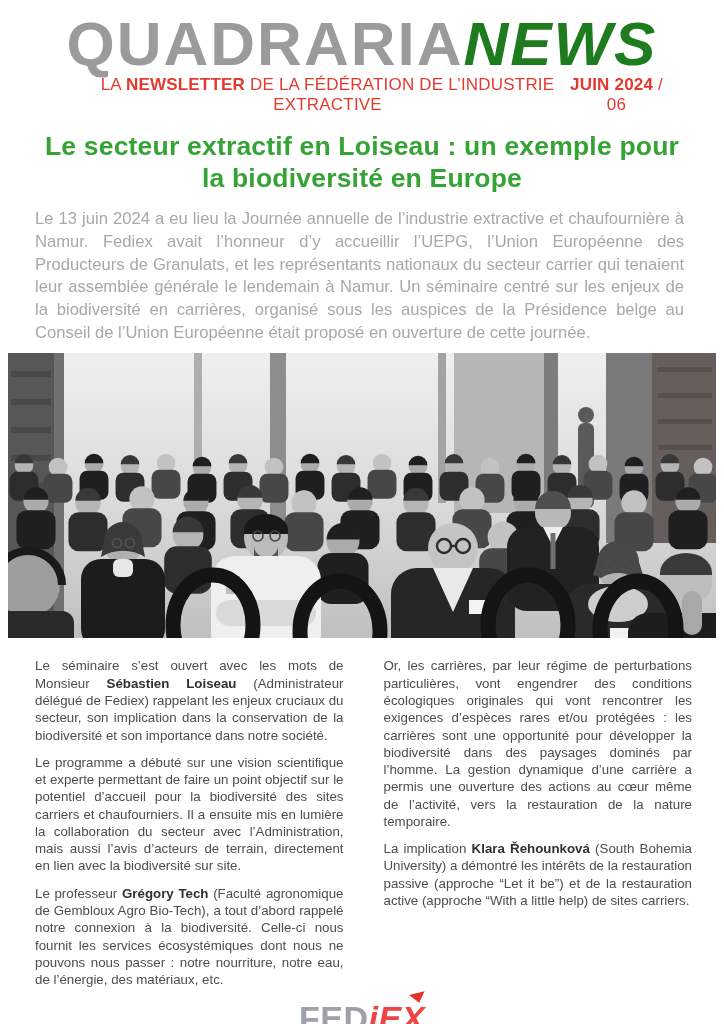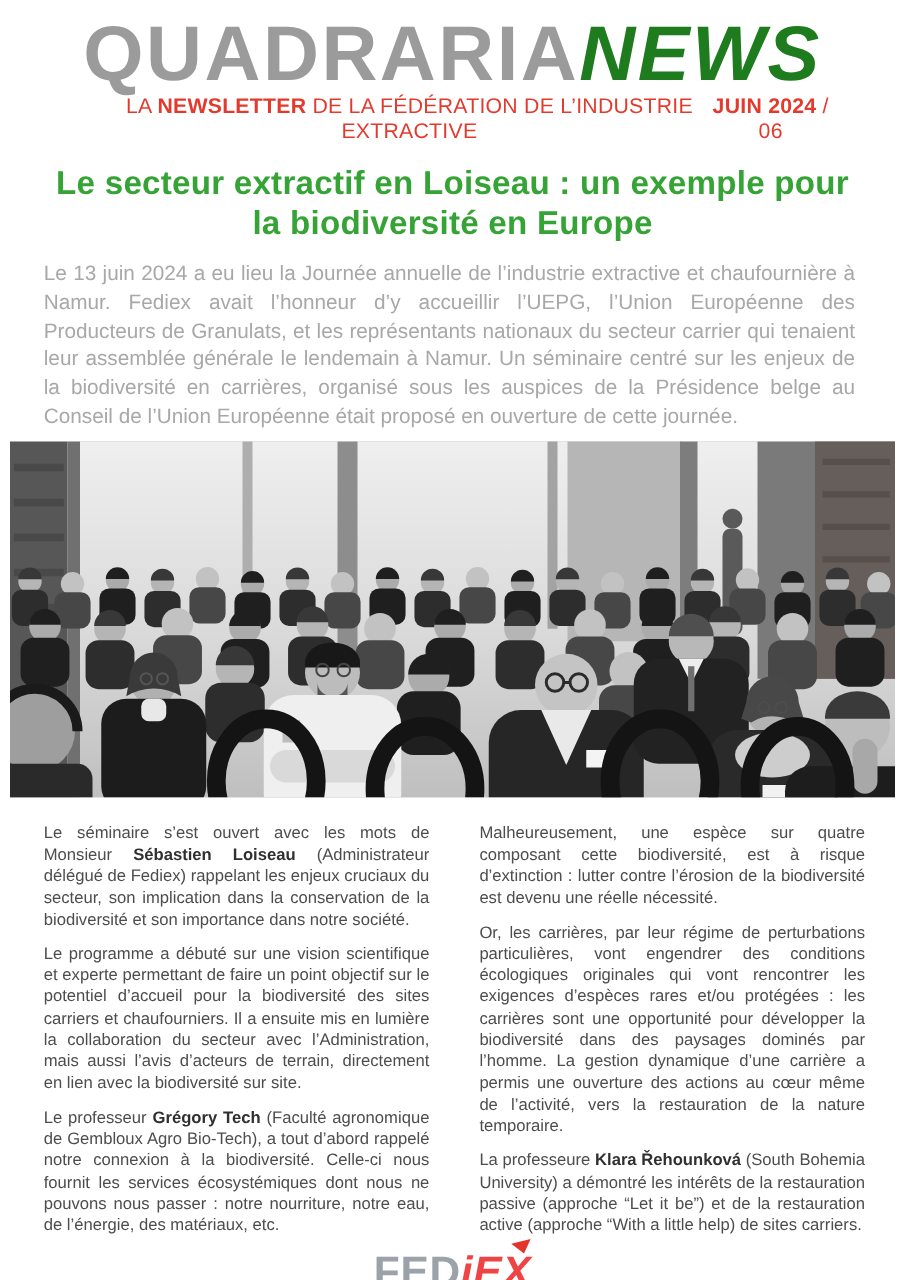--- a/index.html
+++ b/index.html
@@ -215,23 +215,22 @@
     </svg>
   </div>
 
   <div class="columns">
     <div class="col">
       <p><span>Le séminaire s’est ouvert avec les mots de Monsieur </span><span class="strong">Sébastien Loiseau</span><span> (Administrateur délégué de Fediex) rappelant les enjeux cruciaux du secteur, son implication dans la conservation de la biodiversité et son importance dans notre société.</span></p>
       <p><span>Le programme a débuté sur une vision scientifique et experte permettant de faire un point objectif sur le potentiel d’accueil pour la biodiversité des sites carriers et chaufourniers. Il a ensuite mis en lumière la collaboration du secteur avec l’Administration, mais aussi l’avis d’acteurs de terrain, directement en lien avec la biodiversité sur site.</span><span class="strong"></span><span></span></p>
       <p><span>Le professeur </span><span class="strong">Grégory Tech</span><span> (Faculté agronomique de Gembloux Agro Bio-Tech), a tout d’abord rappelé notre connexion à la biodiversité. Celle-ci nous fournit les services écosystémiques dont nous ne pouvons nous passer : notre nourriture, notre eau, de l’énergie, des matériaux, etc.</span></p>
     </div>
     <div class="col">
-      <p><span>Malheureusement, une espèce sur quatre composant cette biodiversité, est à risque d’extinction : lutter contre l’érosion de la biodiversité est devenu une réelle nécessité.</span><span class="strong"></span><span></span></p>
       <p><span>Or, les carrières, par leur régime de perturbations particulières, vont engendrer des conditions écologiques originales qui vont rencontrer les exigences d’espèces rares et/ou protégées : les carrières sont une opportunité pour développer la biodiversité dans des paysages dominés par l’homme. La gestion dynamique d’une carrière a permis une ouverture des actions au cœur même de l’activité, vers la restauration de la nature temporaire.</span><span class="strong"></span><span></span></p>
-      <p><span>La professeure </span><span class="strong">Klara Řehounková</span><span> (South Bohemia University) a démontré les intérêts de la restauration passive (approche “Let it be”) et de la restauration active (approche “With a little help) de sites carriers.</span></p>
+      <p><span>La implication </span><span class="strong">Klara Řehounková</span><span> (South Bohemia University) a démontré les intérêts de la restauration passive (approche “Let it be”) et de la restauration active (approche “With a little help) de sites carriers.</span></p>
     </div>
   </div>
 
   <div class="footer-logo">
     <span class="fediex">
       <span class="fed">FED</span><span class="iex">iEX</span>
       <span class="tri"></span>
     </span>
     <div class="logo-tagline">
       <div>FÉDÉRATION DE L’INDUSTRIE EXTRACTIVE</div>

